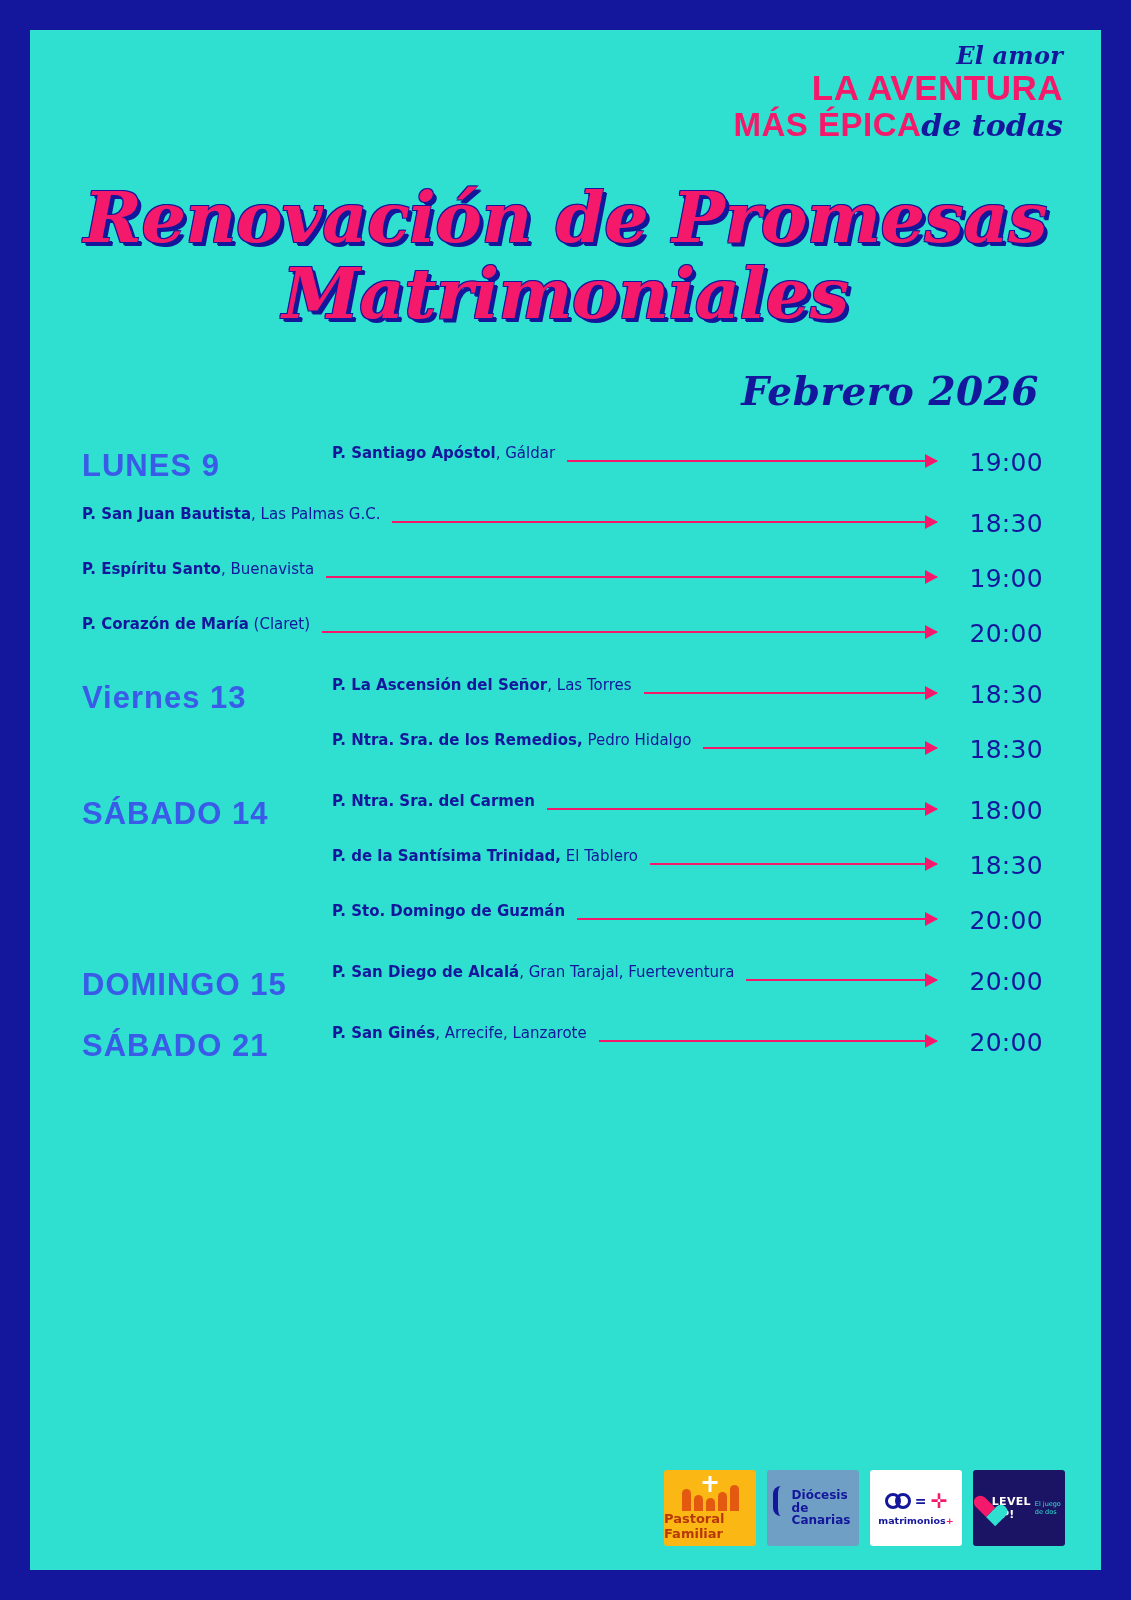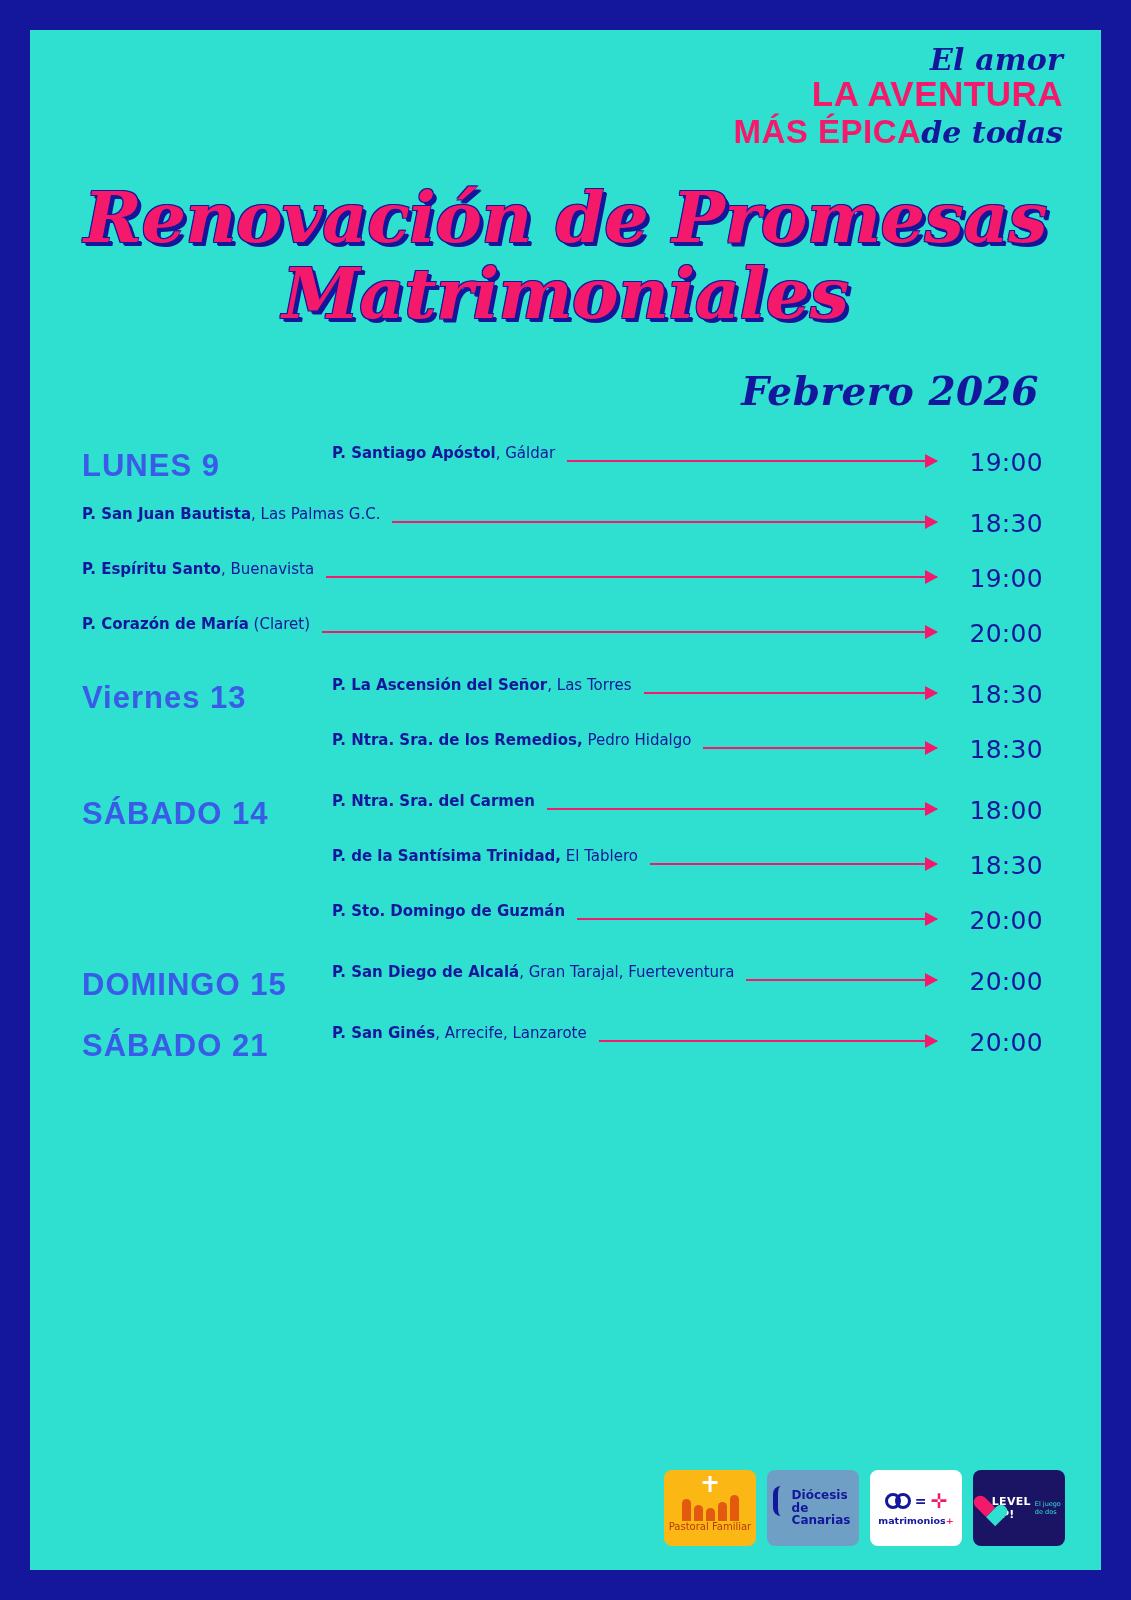--- a/index.html
+++ b/index.html
@@ -29,21 +29,21 @@
     position: absolute;
     top: 14px;
     right: 38px;
     text-align: right;
     line-height: 1.04;
   }
   .kicker .l1 {
     font-family: "DejaVu Serif", serif;
     font-style: italic;
     font-weight: 700;
-    font-size: 30px;
+    font-size: 24px;
     color: #14169b;
     letter-spacing: .2px;
   }
   .kicker .l2 {
     font-family: "Liberation Sans", sans-serif;
     font-weight: 700;
     font-size: 35px;
     color: #f5196b;
     letter-spacing: .5px;
     margin-top: 1px;
@@ -166,42 +166,42 @@
     position: absolute;
     bottom: 24px;
     right: 36px;
     display: flex;
     align-items: flex-end;
     gap: 11px;
   }
   .logo {
     width: 92px;
     height: 76px;
-    border-radius: 8px;
+    border-radius: 3px;
     position: relative;
     overflow: hidden;
     display: flex;
     align-items: center;
     justify-content: center;
   }
   .logo-pastoral { background: #fbb714; flex-direction: column; }
   .logo-pastoral .figs {
     display: flex; align-items: flex-end; gap: 3px; height: 36px;
   }
   .logo-pastoral .fig { width: 9px; background: #e2590f; border-radius: 5px 5px 0 0; }
   .logo-pastoral .cross {
     position: absolute; top: 6px; left: 50%; transform: translateX(-50%);
     width: 3px; height: 16px; background: #fff;
   }
   .logo-pastoral .cross::after {
     content: ""; position: absolute; left: -6px; top: 5px;
     width: 15px; height: 3px; background: #fff;
   }
   .logo-pastoral .cap {
-    font-size: 10px; color: #b9380a; font-weight: 400; margin-top: 0;
+    font-size: 13px; color: #b9380a; font-weight: 700; margin-top: 0;
   }
   .logo-diocesis { background: #6f9fc4; }
   .logo-diocesis .dtxt {
     font-size: 12px; font-weight: 700; color: #14169b; line-height: 1.05;
     text-align: left; padding-left: 16px;
   }
   .logo-diocesis .dmark {
     position: absolute; left: 6px; top: 16px; width: 14px; height: 30px;
     border-left: 5px solid #14169b; border-radius: 8px 0 0 8px;
   }

